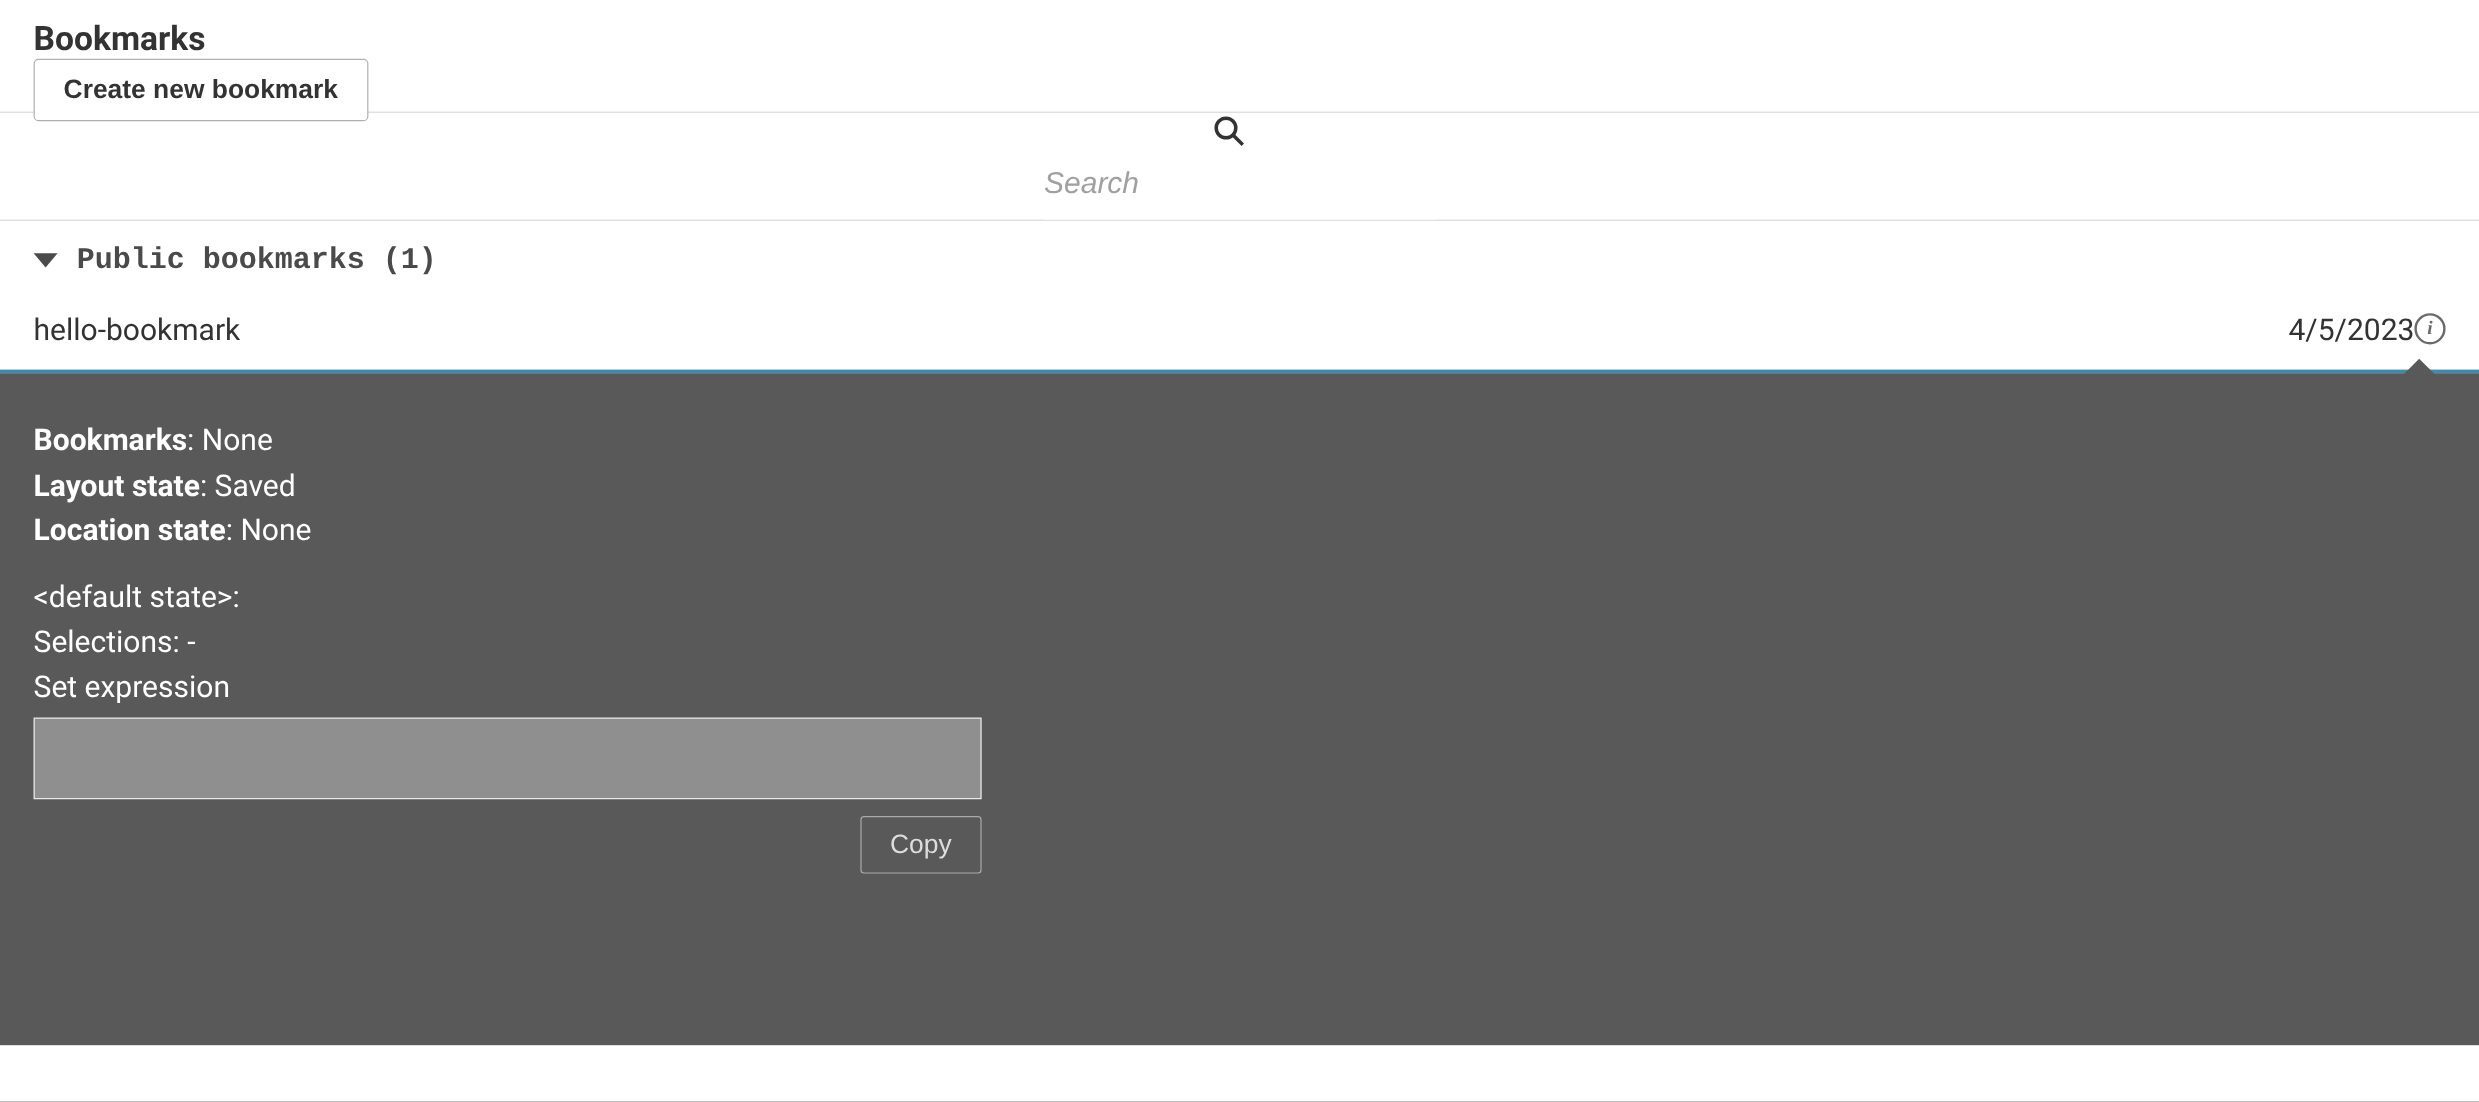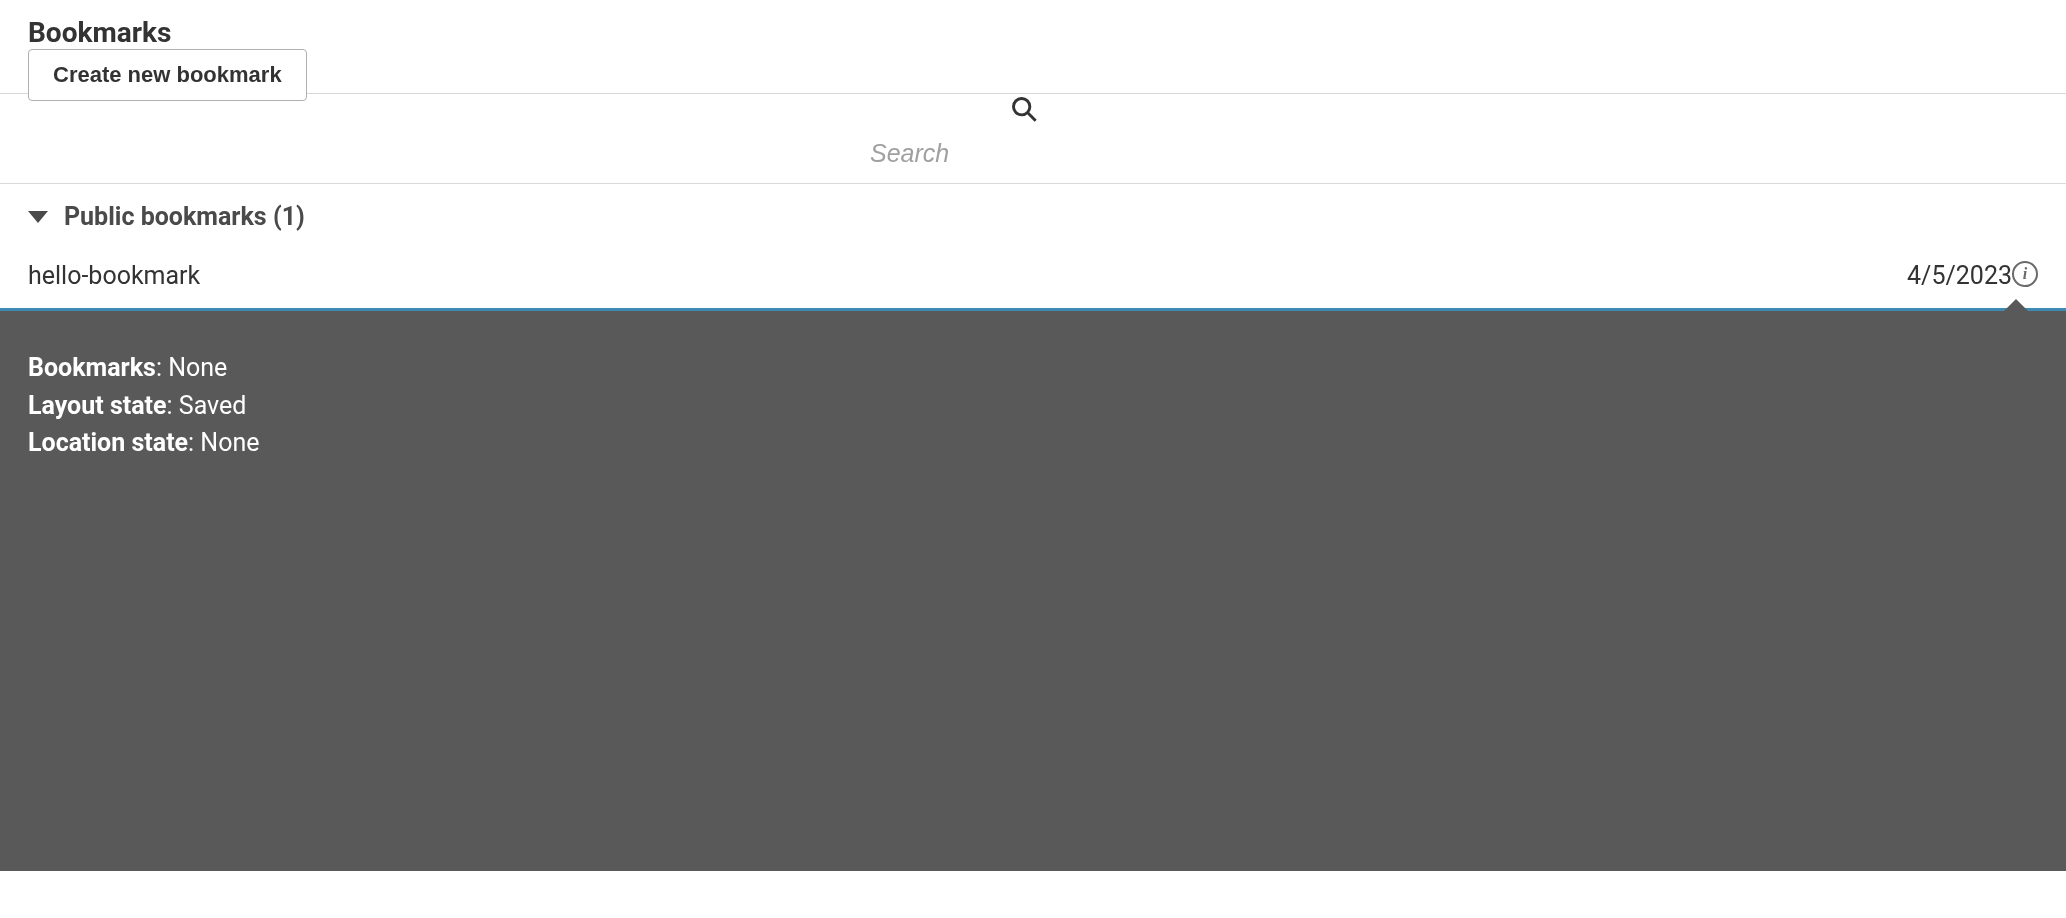--- a/index.html
+++ b/index.html
@@ -78,20 +78,21 @@
     height: 0;
     border-left: 10px solid transparent;
     border-right: 10px solid transparent;
     border-top: 12px solid #4a4a4a;
     margin-right: 16px;
   }
   .section-title {
     font-size: 25px;
     font-weight: 700;
     color: #4a4a4a;
+    font-family: Liberation Mono, monospace;
   }
   .bookmark-row {
     display: flex;
     align-items: center;
     justify-content: space-between;
     padding: 18px 28px 18px 28px;
     cursor: pointer;
   }
   .bookmark-name {
     font-size: 25px;
@@ -230,13 +231,24 @@
       <span class="bold">Bookmarks</span><span>: None</span>
     </div>
     <div>
       <span class="bold">Layout state</span><span>: Saved</span>
     </div>
     <div>
       <span class="bold">Location state</span><span>: None</span>
     </div>
   </div>
 
+  <div class="detail-state-block">
+    <div>
+      <span class="bold">&lt;default state&gt;</span><span>:</span>
+    </div>
+    <div>Selections: -</div>
+    <div>Set expression</div>
+    <div class="expression-box"></div>
+    <div class="copy-btn-wrap">
+      <button class="copy-btn">Copy</button>
+    </div>
+  </div>
 </div>
 
 </body></html>

